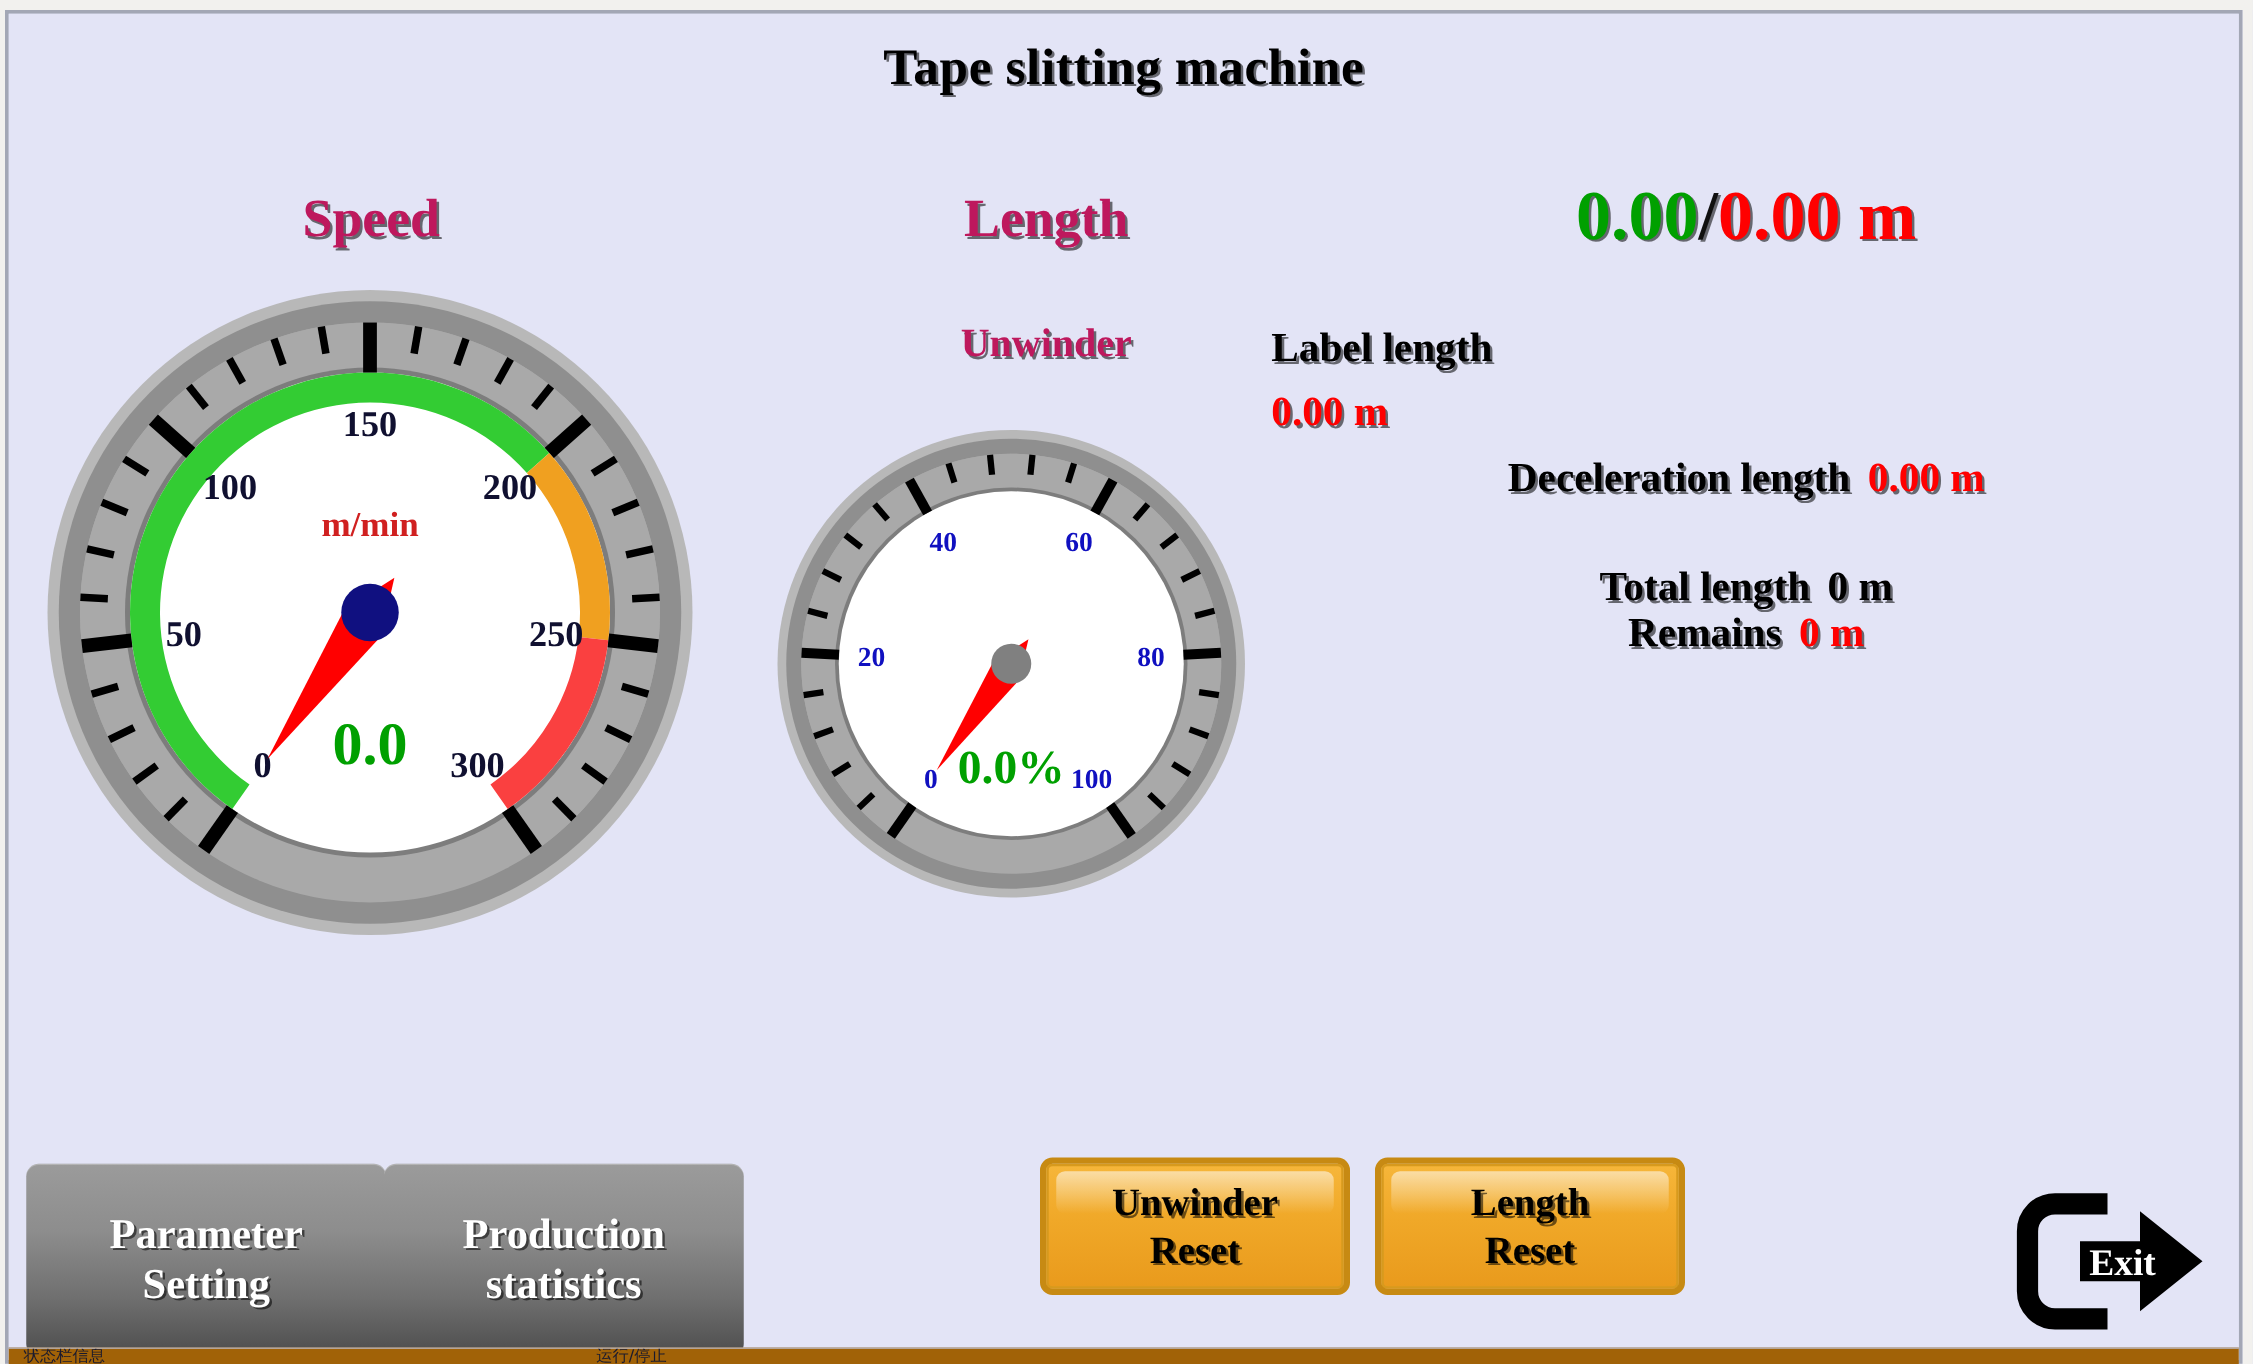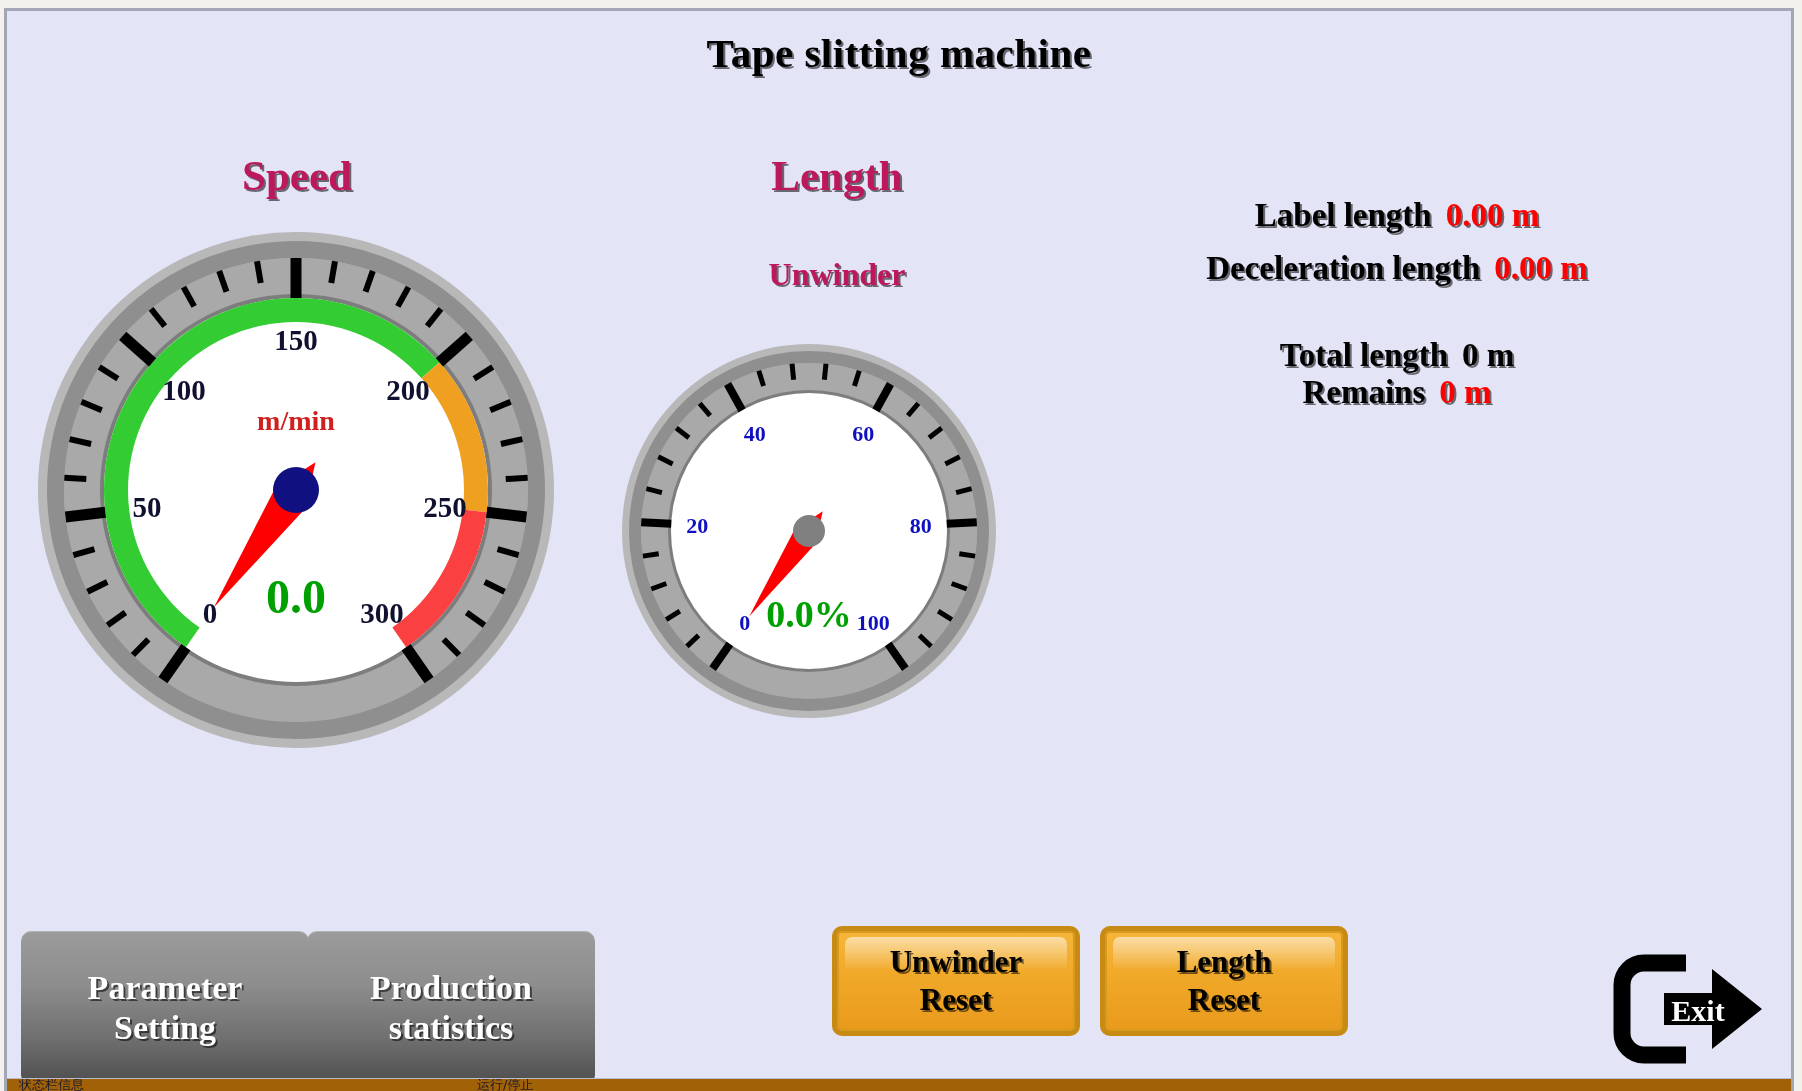--- a/index.html
+++ b/index.html
@@ -38,21 +38,21 @@
   #big-length{text-align:center;font-size:56px;font-weight:bold;white-space:nowrap;}
   #big-length .g{color:#00a000;}
   #big-length .sl{color:#101010;}
   #big-length .r{color:#ff0000;}
 
   .kv{display:flex;justify-content:center;align-items:baseline;gap:14px;
       font-size:33px;font-weight:bold;white-space:nowrap;}
   .kv .k{color:#000;}
   .kv .v{color:#ff0000;}
   .kv .v.black{color:#000;}
-  #row-label{margin-top:56px;}
+  #row-label{margin-top:56px;flex-direction:column;}
   #row-decel{margin-top:16px;}
   #row-total{margin-top:50px;}
   #row-remains{margin-top:0;}
 
   
   .btn-gray{position:absolute;width:288px;height:154px;border-radius:10px;
             background:linear-gradient(180deg,#9b9b9b 0%,#8d8d8d 35%,#6f6f6f 70%,#4d4d4d 100%);
             display:flex;align-items:center;justify-content:center;text-align:center;
             font-size:34px;font-weight:bold;color:#ffffff;line-height:40px;
             box-shadow:0 1px 0 rgba(255,255,255,.25) inset;cursor:pointer;}
@@ -202,20 +202,23 @@
           <text x="301.84650789251225" y="184.13837290079022" fill="#1010c0" font-size="22" font-weight="bold" text-anchor="middle" dominant-baseline="central" class="gtext">80</text>
           <text x="254.2405608713172" y="281.74502896036705" fill="#1010c0" font-size="22" font-weight="bold" text-anchor="middle" dominant-baseline="central" class="gtext">100</text>
           <text x="190" y="273" fill="#00a000" font-size="38" font-weight="bold" text-anchor="middle" dominant-baseline="central" class="gtext">0.0%</text>
           <path d="M130.34805061949123,275.1918126060552 L178.85953219766972,182.19936046562577 L201.14046780233028,197.80063953437423 Z" fill="#ff0000"></path>
           <path d="M203.7658344724251,170.3403509370642 L182.1361403748257,184.49366621102996 L197.8638596251743,195.50633378897004 Z" fill="#ff0000"></path>
           <circle cx="190" cy="190" r="16" fill="#808080"></circle>
         </svg>
     </div>
 
     <div id="readout">
+      <div id="big-length" class="sh">
+        <span class="g">0.00</span><span class="sl">/</span><span class="r">0.00</span><span class="r">&nbsp;</span><span class="r">m</span>
+      </div>
 
       <div id="row-label" class="kv sh">
         <span class="k">Label length</span>
         <span class="v">0.00 m</span>
       </div>
 
       <div id="row-decel" class="kv sh">
         <span class="k">Deceleration length</span>
         <span class="v">0.00 m</span>
       </div>

